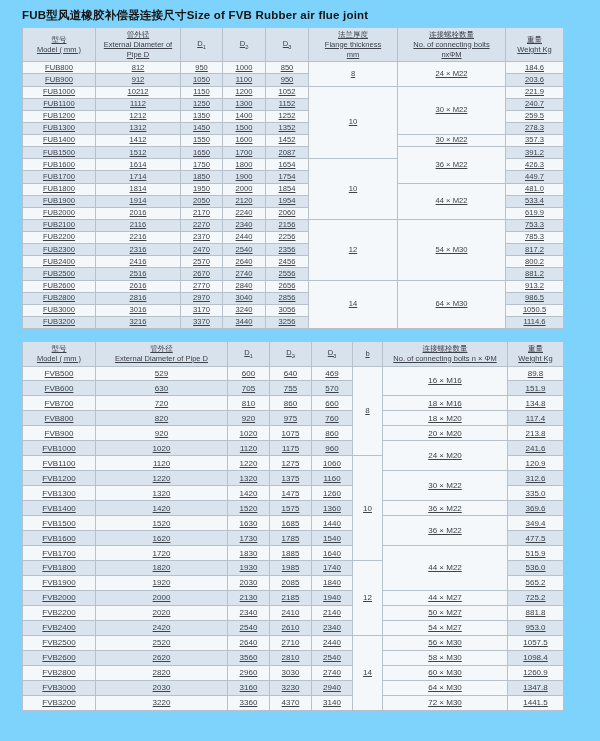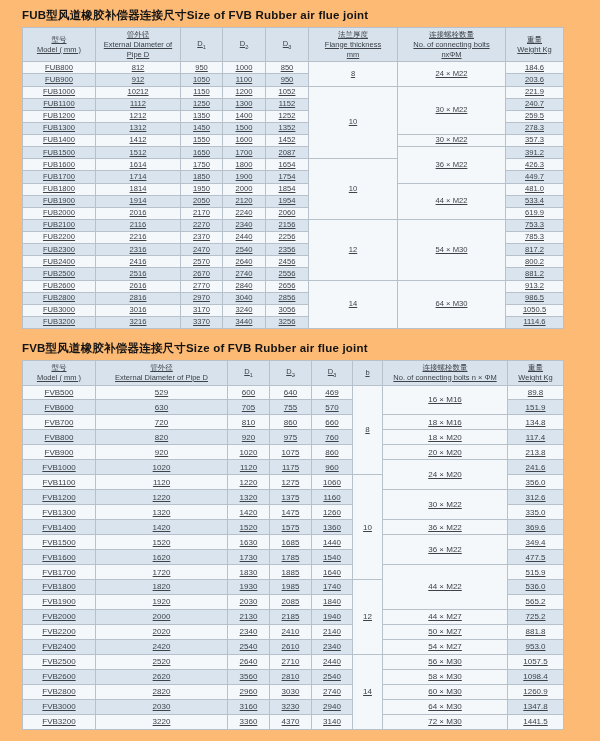--- a/index.html
+++ b/index.html
@@ -1,19 +1,19 @@
 <!DOCTYPE html>
 <html><head>
 <meta charset="utf-8">
 <style>
   html,body{margin:0;padding:0;}
   body{background:#ffffff;}
   .page{
     width:600px;height:741px;box-sizing:border-box;
-    background:#fdba74;
+    background:#7dd3fc;
     padding:8px 0 0 22px;
     font-family:"Liberation Sans", sans-serif;
     color:#3e434a;
     overflow:hidden;
   }
   .doc-title{
     font-size:11.5px;font-weight:bold;color:#141414;
     margin:0 0 4px 0;letter-spacing:0.2px;
   }
   .tbl{
@@ -273,21 +273,20 @@
             <td>3370</td>
             <td>3440</td>
             <td>3256</td>
             <td>1114.6</td>
           </tr>
         </tbody>
     </table>
   </section>
 
   <section>
-    <h1 class="doc-title">FVB型风道橡胶补偿器连接尺寸Size of FVB Rubber air flue joint</h1>
     <table class="tbl t2">
       <colgroup>
         <col style="width:73px">
           <col style="width:132px">
           <col style="width:42px">
           <col style="width:42px">
         <col style="width:41px">
           <col style="width:30px">
           <col style="width:125px">
           <col style="width:56px">
@@ -373,21 +372,21 @@
             <td rowspan="2" class="group-cell">24 × M20</td>
             <td>241.6</td>
           </tr>
           <tr>
             <td>FVB1100</td>
             <td>1120</td>
             <td>1220</td>
             <td>1275</td>
             <td>1060</td>
             <td rowspan="7" class="group-cell">10</td>
-            <td>356.0</td>
+            <td>120.9</td>
           </tr>
           <tr>
             <td>FVB1200</td>
             <td>1220</td>
             <td>1320</td>
             <td>1375</td>
             <td>1160</td>
             <td rowspan="2" class="group-cell">30 × M22</td>
             <td>312.6</td>
           </tr>

